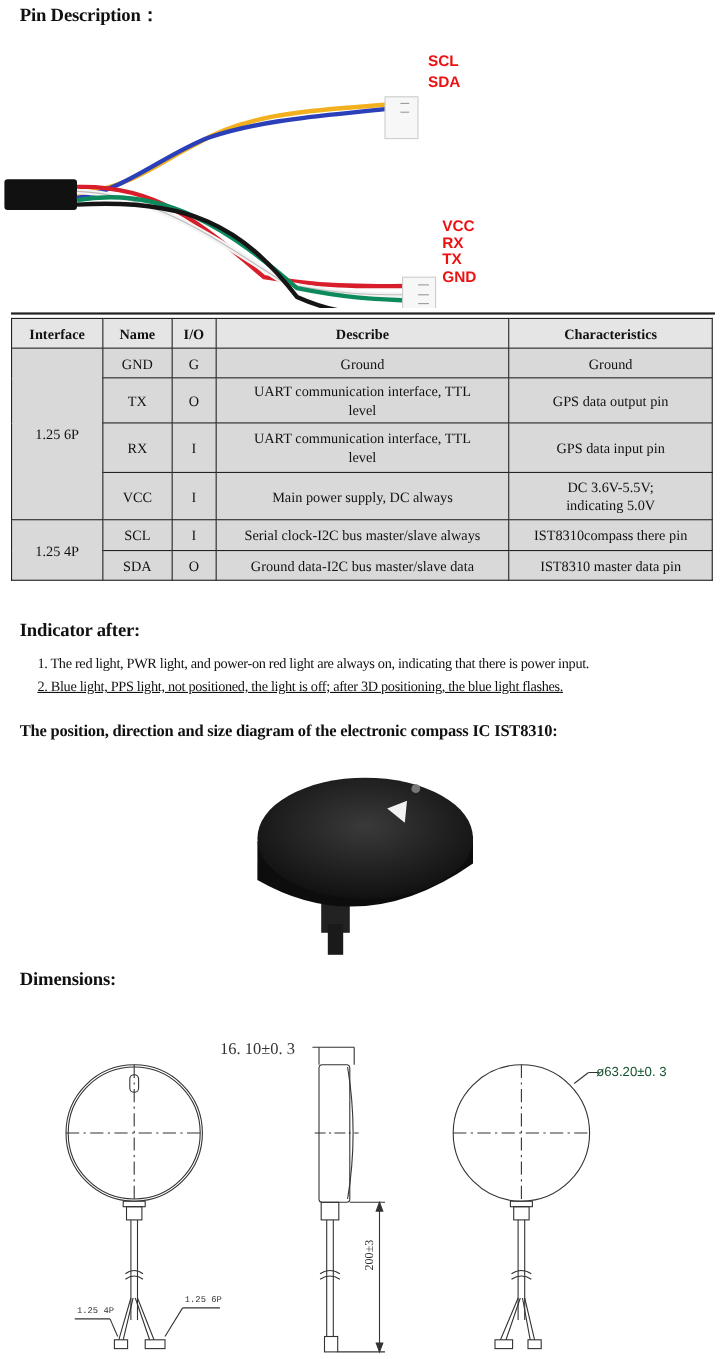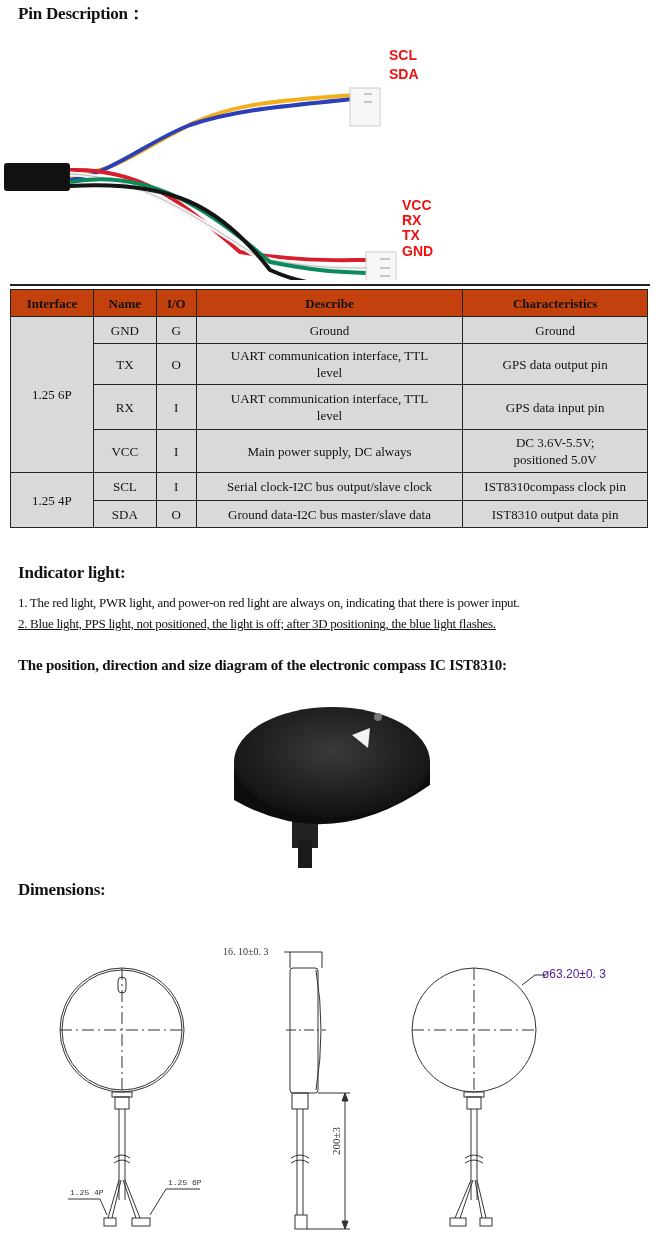--- a/index.html
+++ b/index.html
@@ -3,23 +3,23 @@
 <meta charset="utf-8">
 <style>
   html, body { margin:0; padding:0; background:#ffffff; }
   body { width:660px; height:1235px; position:relative; overflow:hidden; font-family:"Liberation Serif", serif; color:#111; }
   .abs { position:absolute; }
   .h1 { font-weight:bold; font-size:17px; letter-spacing:-0.2px; }
   .photo { left:0; top:30px; width:660px; height:250px; }
   .pinlabel { font-family:"Liberation Sans", sans-serif; font-weight:bold; color:#ee1111; font-size:14px; line-height:15px; }
   table.pins { position:absolute; left:10px; top:289px; width:638px; border-collapse:collapse; font-size:13px; }
   table.pins th, table.pins td { border:1px solid #222; text-align:center; vertical-align:middle; padding:0 4px; line-height:17px; }
-  table.pins th { background:#c2410c; font-weight:bold; height:26px; color:#111; }
+  table.pins th { background:#e5e5e5; font-weight:bold; height:26px; color:#111; }
   table.pins td { background:#d9d9d9; }
-  .para { font-size:13px; left:18px; letter-spacing:-0.3px; }
+  .para { font-size:13px; left:34px; letter-spacing:-0.3px; }
 </style>
 </head>
 <body>
 
 <div class="abs h1" style="left:18px;top:2px;">Pin Description：</div>
 
 <div class="abs photo">
   <svg width="660" height="250" viewBox="0 30 660 250">
 
     <rect x="4" y="163" width="66" height="28" rx="3" fill="#111"></rect>
@@ -87,39 +87,39 @@
     <tr style="height:45px">
       <td>RX</td>
       <td>I</td>
       <td style="padding:0 28px">UART communication interface, TTL level</td>
       <td>GPS data input pin</td>
     </tr>
     <tr style="height:43px">
       <td>VCC</td>
       <td>I</td>
       <td>Main power supply, DC always</td>
-      <td style="padding:0 30px">DC 3.6V-5.5V; positioned 5.0V</td>
+      <td style="padding:0 30px">DC 3.6V-5.5V; indicating 5.0V</td>
     </tr>
     <tr style="height:28px">
       <td rowspan="2">1.25 4P</td>
       <td>SCL</td>
       <td>I</td>
-      <td>Serial clock-I2C bus output/slave clock</td>
-      <td>IST8310compass clock pin</td>
+      <td>Serial clock-I2C bus master/slave always</td>
+      <td>IST8310compass there pin</td>
     </tr>
     <tr style="height:27px">
       <td>SDA</td>
       <td>O</td>
       <td>Ground data-I2C bus master/slave data</td>
-      <td>IST8310 output data pin</td>
+      <td>IST8310 master data pin</td>
     </tr>
   </tbody>
 </table>
 
-<div class="abs h1" style="left:18px;top:563px;">Indicator light:</div>
+<div class="abs h1" style="left:18px;top:563px;">Indicator after:</div>
 <div class="abs para" style="top:595px;">1. The red light, PWR light, and power-on red light are always on, indicating that there is power input.</div>
 <div class="abs para" style="top:616px;text-decoration:underline;">2. Blue light, PPS light, not positioned, the light is off; after 3D positioning, the blue light flashes.</div>
 
 <div class="abs h1" style="left:18px;top:657px;font-size:15px;text-align:right;">The position, direction and size diagram of the electronic compass IC IST8310:</div>
 
 <div class="abs" style="left:220px;top:690px;width:220px;height:180px;">
   <svg width="220" height="180" viewBox="0 0 220 180">
     <defs>
       <radialGradient id="topg" cx="50%" cy="40%" r="60%">
         <stop offset="0%" stop-color="#3a3a3a"></stop>
@@ -189,18 +189,18 @@
       <rect x="464" y="1092" width="20" height="5"></rect>
       <rect x="467" y="1097" width="14" height="12"></rect>
       <line x1="471" y1="1109" x2="471" y2="1200"></line>
       <line x1="477" y1="1109" x2="477" y2="1200"></line>
       <path d="M465,1158 q9,-6 18,0 M465,1163 q9,-6 18,0"></path>
       <path d="M471,1180 L455,1218 M477,1180 L486,1218 M473,1180 L460,1218 M475,1180 L482,1218"></path>
       <rect x="450" y="1218" width="16" height="8"></rect>
       <rect x="480" y="1218" width="12" height="8"></rect>
     </g>
   </svg>
-  <div class="abs" style="left:223px;top:6px;font-size:10px;color:#333;">16. 10±0. 3</div>
-  <div class="abs" style="left:542px;top:27px;font-size:12px;color:#4c1d95;font-family:'Liberation Sans',sans-serif;">ø63.20±0. 3</div>
+  <div class="abs" style="left:200px;top:6px;font-size:15px;color:#333;">16. 10±0. 3</div>
+  <div class="abs" style="left:542px;top:27px;font-size:12px;color:#14532d;font-family:'Liberation Sans',sans-serif;">ø63.20±0. 3</div>
   <div class="abs" style="left:330px;top:215px;font-size:11px;color:#333;transform:rotate(-90deg);transform-origin:left top;">200±3</div>
   <div class="abs" style="left:70px;top:248px;font-size:8px;color:#333;font-family:'Liberation Mono',monospace;">1.25 4P</div>
   <div class="abs" style="left:168px;top:238px;font-size:8px;color:#333;font-family:'Liberation Mono',monospace;">1.25 6P</div>
 </div>
 
 </body></html>

